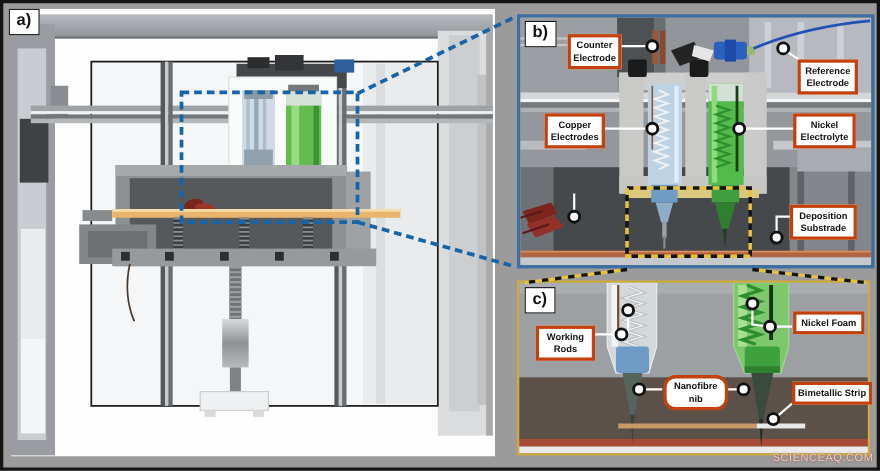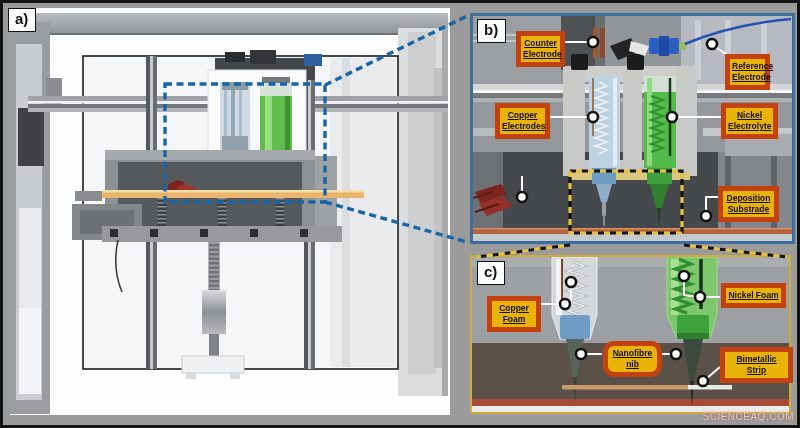--- a/index.html
+++ b/index.html
@@ -10,25 +10,24 @@
     font-family:"Liberation Sans", sans-serif;
   }
   .panel-letter{
     position:absolute; z-index:11;
     background:#fff; border:1.5px solid #111;
     font-weight:bold; font-size:15px; color:#111;
     padding:2px 7px 3px 6px; line-height:1.1;
   }
   .label-box{
     position:absolute; z-index:10;
-    background:#eab308; border:5px solid #c2410c;
+    background:#ffffff; border:3px solid #c2410c;
     font-weight:bold; font-size:8.5px; color:#111;
     text-align:center; line-height:1.3; padding:2px 2px;
     box-sizing:border-box;
-    text-decoration:underline;
   }
   .panel{position:absolute; box-sizing:border-box;}
   #panelA{left:10px; top:8px; width:440px; height:407px;}
   #panelB{left:470px; top:13px; width:325px; height:231px; border:3px solid #3c6ea0; background:#92969a;}
   #panelC{left:470px; top:255px; width:321px; height:159px; border:2px solid #d2ab35; background:#9da0a3;}
   #connectors{position:absolute; left:0; top:0; z-index:5; pointer-events:none;}
   .watermark{
     position:absolute; z-index:12; left:690px; top:411px; width:104px;
     font-size:10px; letter-spacing:0.5px; text-align:right;
     color:#e3cdc4; text-shadow:0 0 2px #a34a38;
@@ -370,25 +369,25 @@
       <line x1="684" y1="245" x2="787" y2="257" stroke="#141414" stroke-width="3" stroke-dasharray="6 6"></line>
       <line x1="684" y1="245" x2="787" y2="257" stroke="#e8c23c" stroke-width="3" stroke-dasharray="6 6" stroke-dashoffset="6"></line>
     </g>
   </svg>
 
   <div class="panel-letter" style="left:8px; top:8px;">a)</div>
   <div class="panel-letter" style="left:477px; top:19px;">b)</div>
   <div class="panel-letter" style="left:477px; top:261px;">c)</div>
 
   <div class="label-box" style="left:516px; top:31px; width:49px;">Counter Electrode</div>
-  <div class="label-box" style="left:725px; top:54px; width:45px;">Reference Electrode</div>
+  <div class="label-box" style="left:725px; top:54px; width:55px;">Reference Electrode</div>
   <div class="label-box" style="left:495px; top:103px; width:55px;">Copper Electrodes</div>
   <div class="label-box" style="left:721px; top:103px; width:57px;">Nickel Electrolyte</div>
   <div class="label-box" style="left:718px; top:186px; width:61px;">Deposition Substrade</div>
 
-  <div class="label-box" style="left:487px; top:296px; width:54px;">Copper Foam</div>
+  <div class="label-box" style="left:487px; top:296px; width:54px;">Working Rods</div>
   <div class="label-box" style="left:721px; top:283px; width:65px;">Nickel Foam</div>
   <div class="label-box" style="left:603px; top:341px; width:59px;border-radius:11px;">Nanofibre nib</div>
   <div class="label-box" style="left:720px; top:347px; width:73px;">Bimetallic Strip</div>
 
   <div class="watermark">SCIENCEAQ.COM</div>
 
 </div>
 
 </body></html>

